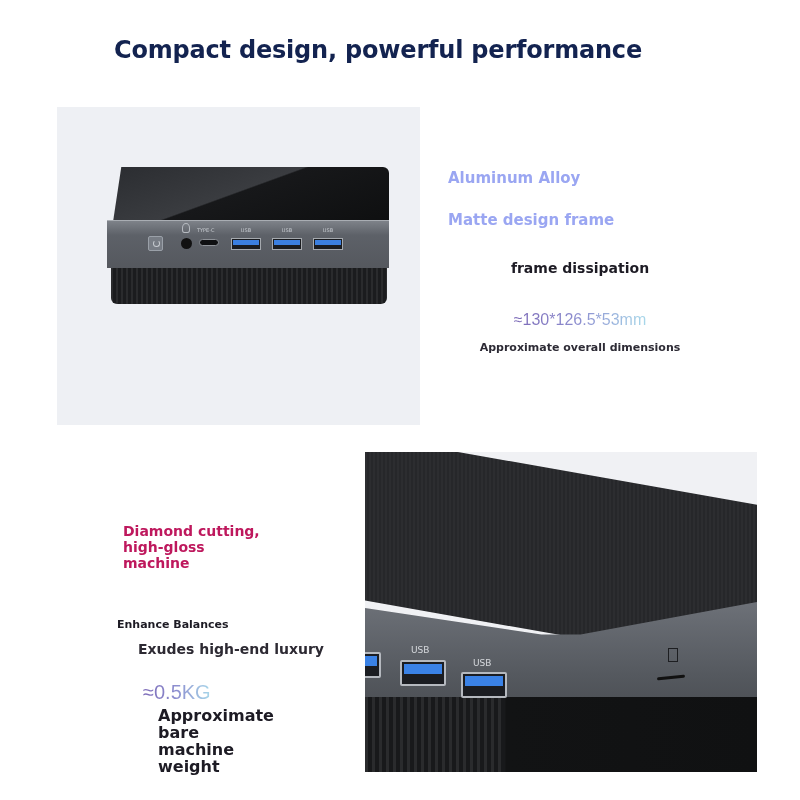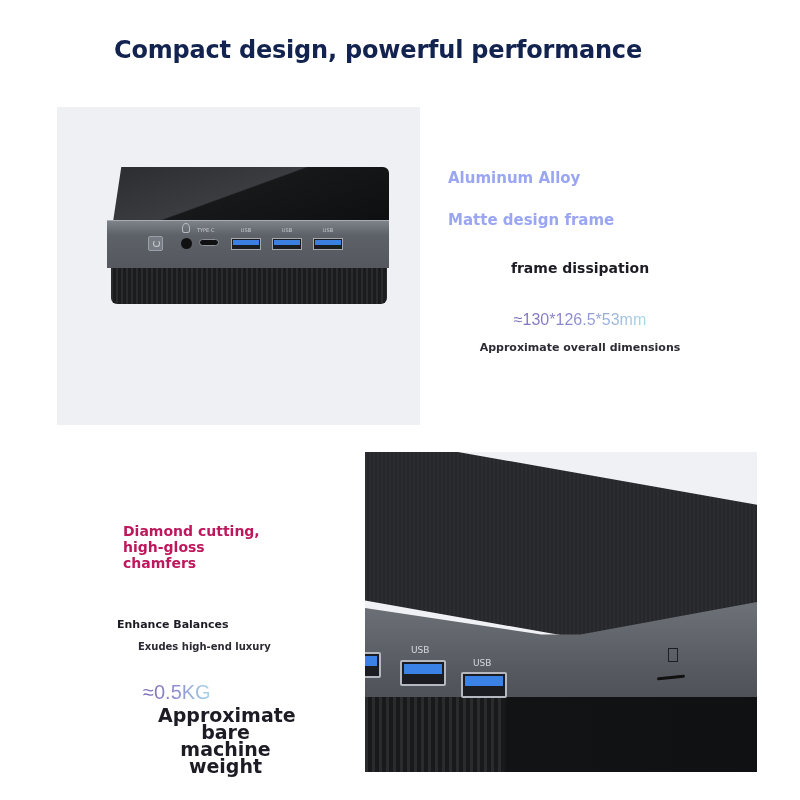--- a/index.html
+++ b/index.html
@@ -75,25 +75,25 @@
       position: absolute; left: 430px; top: 341px; width: 300px; text-align: center;
       font-size: 11px; font-weight: bold; color: #2d2b35;
     }
 
     
     .diamond {
       position: absolute; left: 115px; top: 523px; font-size: 14px; font-weight: bold;
       color: #be185d; line-height: 16px; margin-left: 8px;
     }
     .enhance { position: absolute; left: 117px; top: 618px; font-size: 11px; font-weight: bold; color: #1d1b24; }
-    .exudes { position: absolute; left: 138px; top: 641px; font-size: 10px; font-weight: bold; color: #2d2a33; }
+    .exudes { position: absolute; left: 138px; top: 641px; font-size: 14px; font-weight: bold; color: #2d2a33; }
     .weight { position: absolute; left: 143px; top: 680px; font-size: 20px; text-align: right; }
     .weight-caption {
-      position: absolute; left: 158px; top: 707px; width: 135px; text-align: center;
-      font-size: 19px; font-weight: bold; color: #1d1b24; line-height: 17px;
+      position: absolute; left: 158px; top: 707px; width: 135px; 
+      font-size: 16px; font-weight: bold; color: #1d1b24; line-height: 17px;
     }
 
     
     .cu-top {
       position: absolute; left: -40px; top: 18px; width: 470px; height: 165px;
       background: repeating-linear-gradient(90deg, #2c2d30 0 2px, #26272a 2px 4px);
       transform: skewY(10deg); border-radius: 40px 0 50px 0;
     }
     .cu-frame {
       position: absolute; left: 0; top: 150px; width: 392px; height: 120px;
@@ -148,21 +148,21 @@
   <div>frame dissipation</div>
 </div>
 <div class="dims">
   <span class="gradient-num">≈130*126.5*53mm</span>
 </div>
 <div class="dims-caption">Approximate overall dimensions</div>
 
 <div class="diamond">
   <div>Diamond cutting,</div>
   <div>high-gloss</div>
-  <div>chamfers</div>
+  <div>machine</div>
 </div>
 <div class="enhance">Enhance Balances</div>
 <div class="exudes">Exudes high-end luxury</div>
 <div class="weight">
   <span class="gradient-num">≈0.5KG</span>
 </div>
 <div class="weight-caption">
   <div>Approximate bare</div>
   <div>machine weight</div>
 </div>

